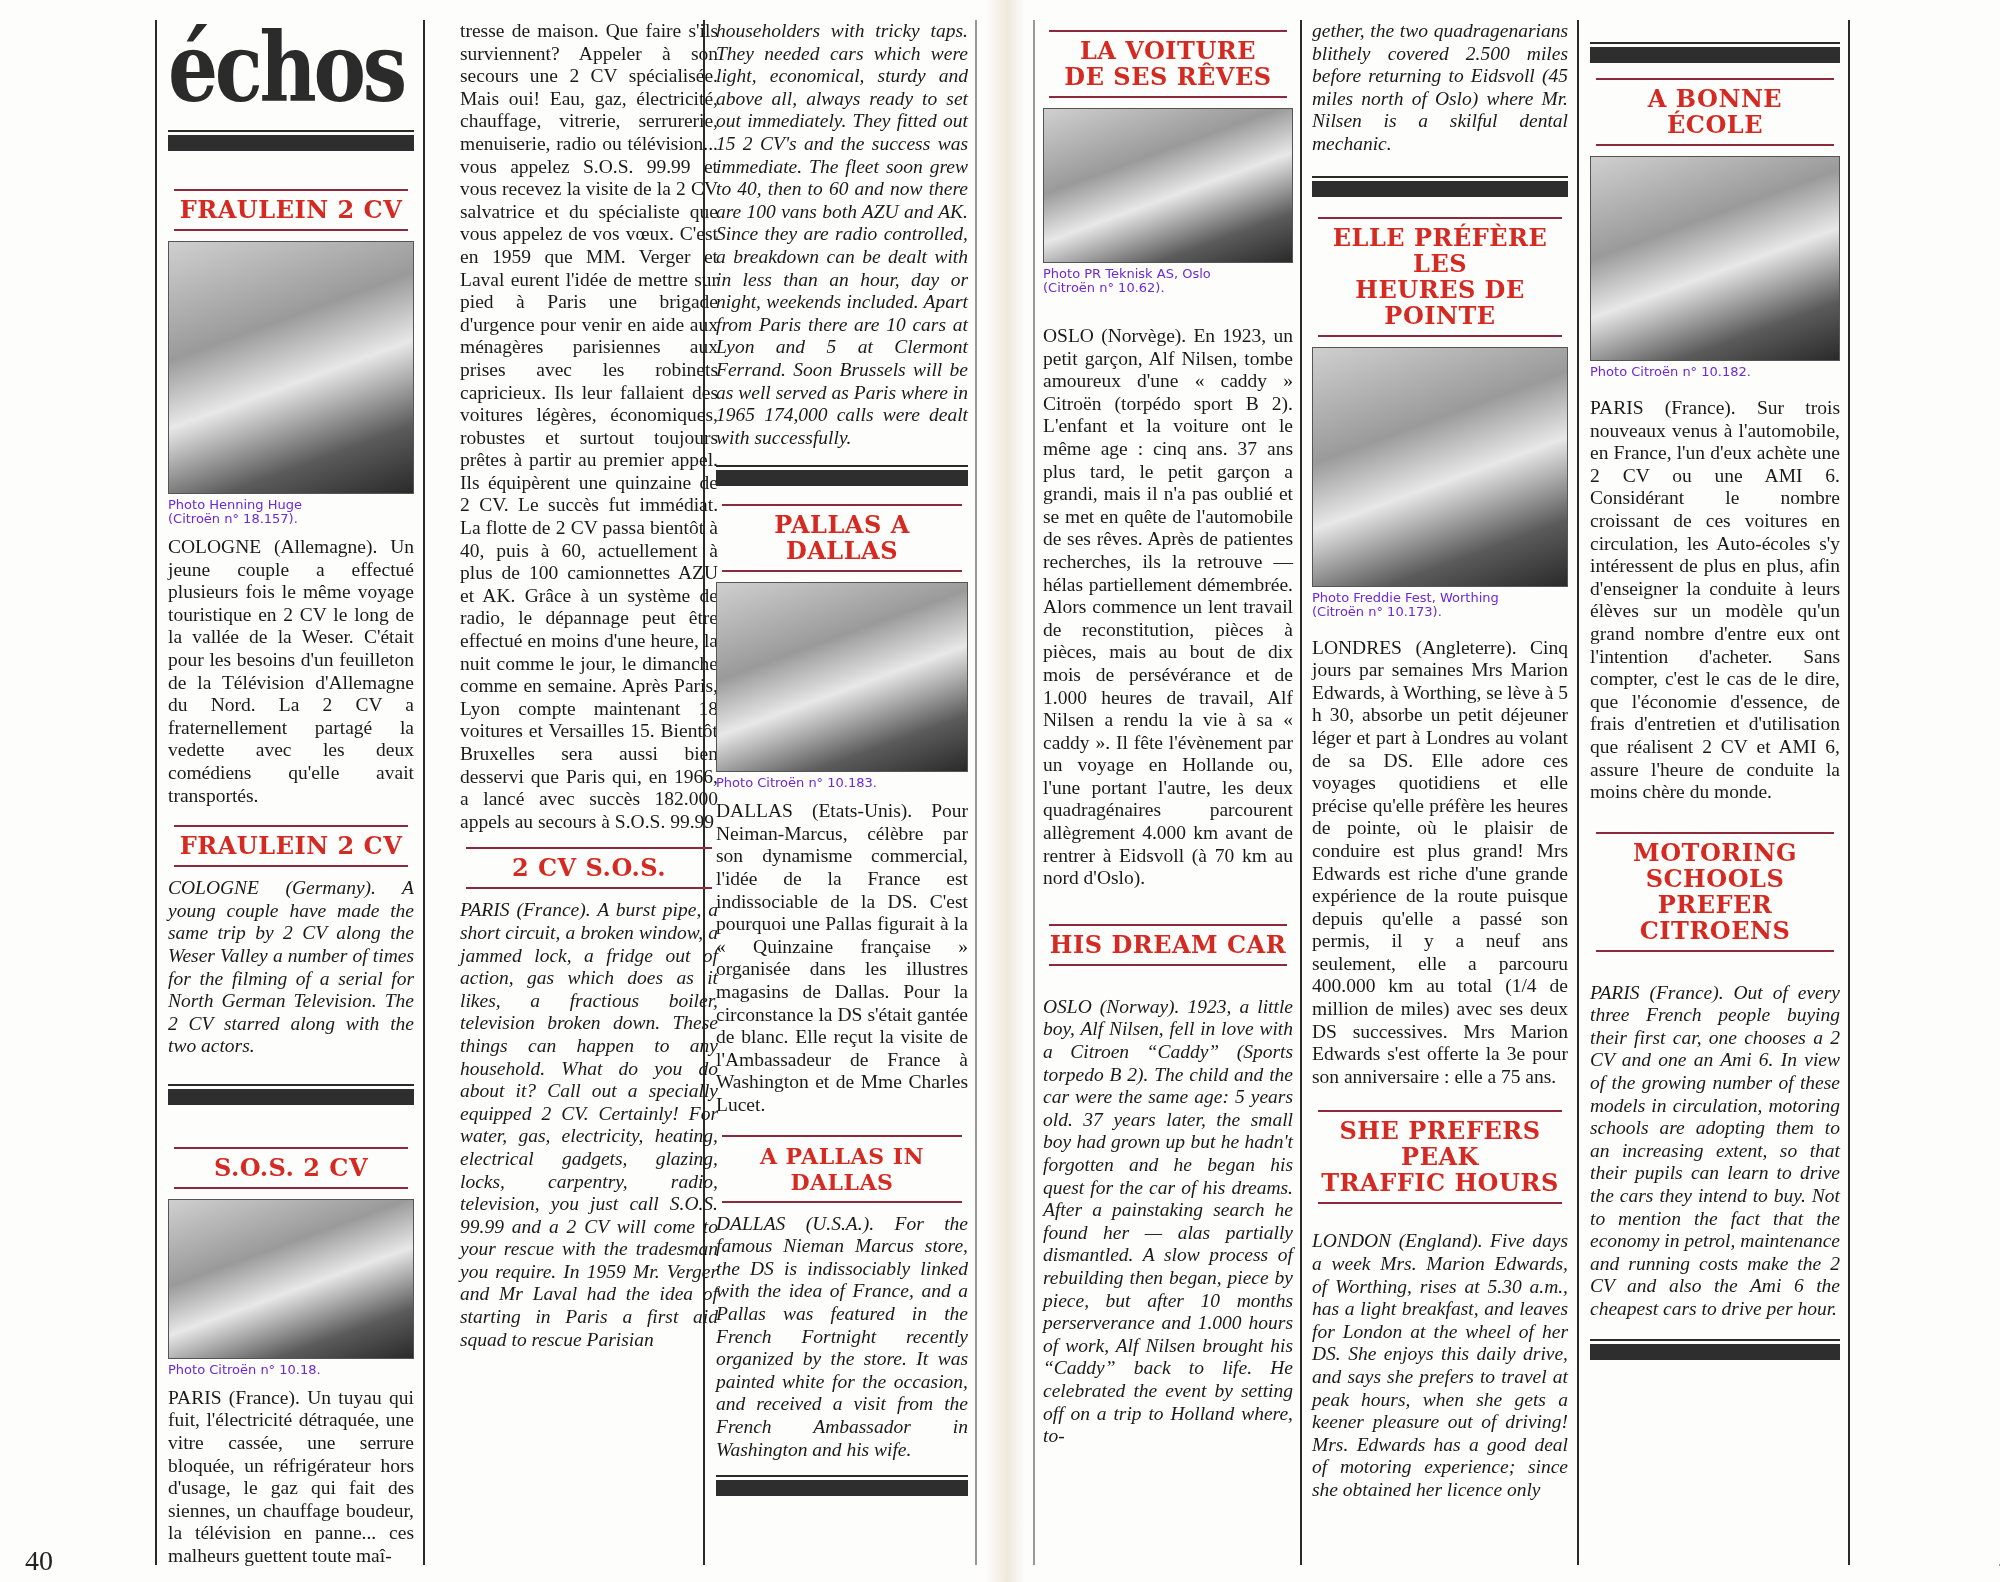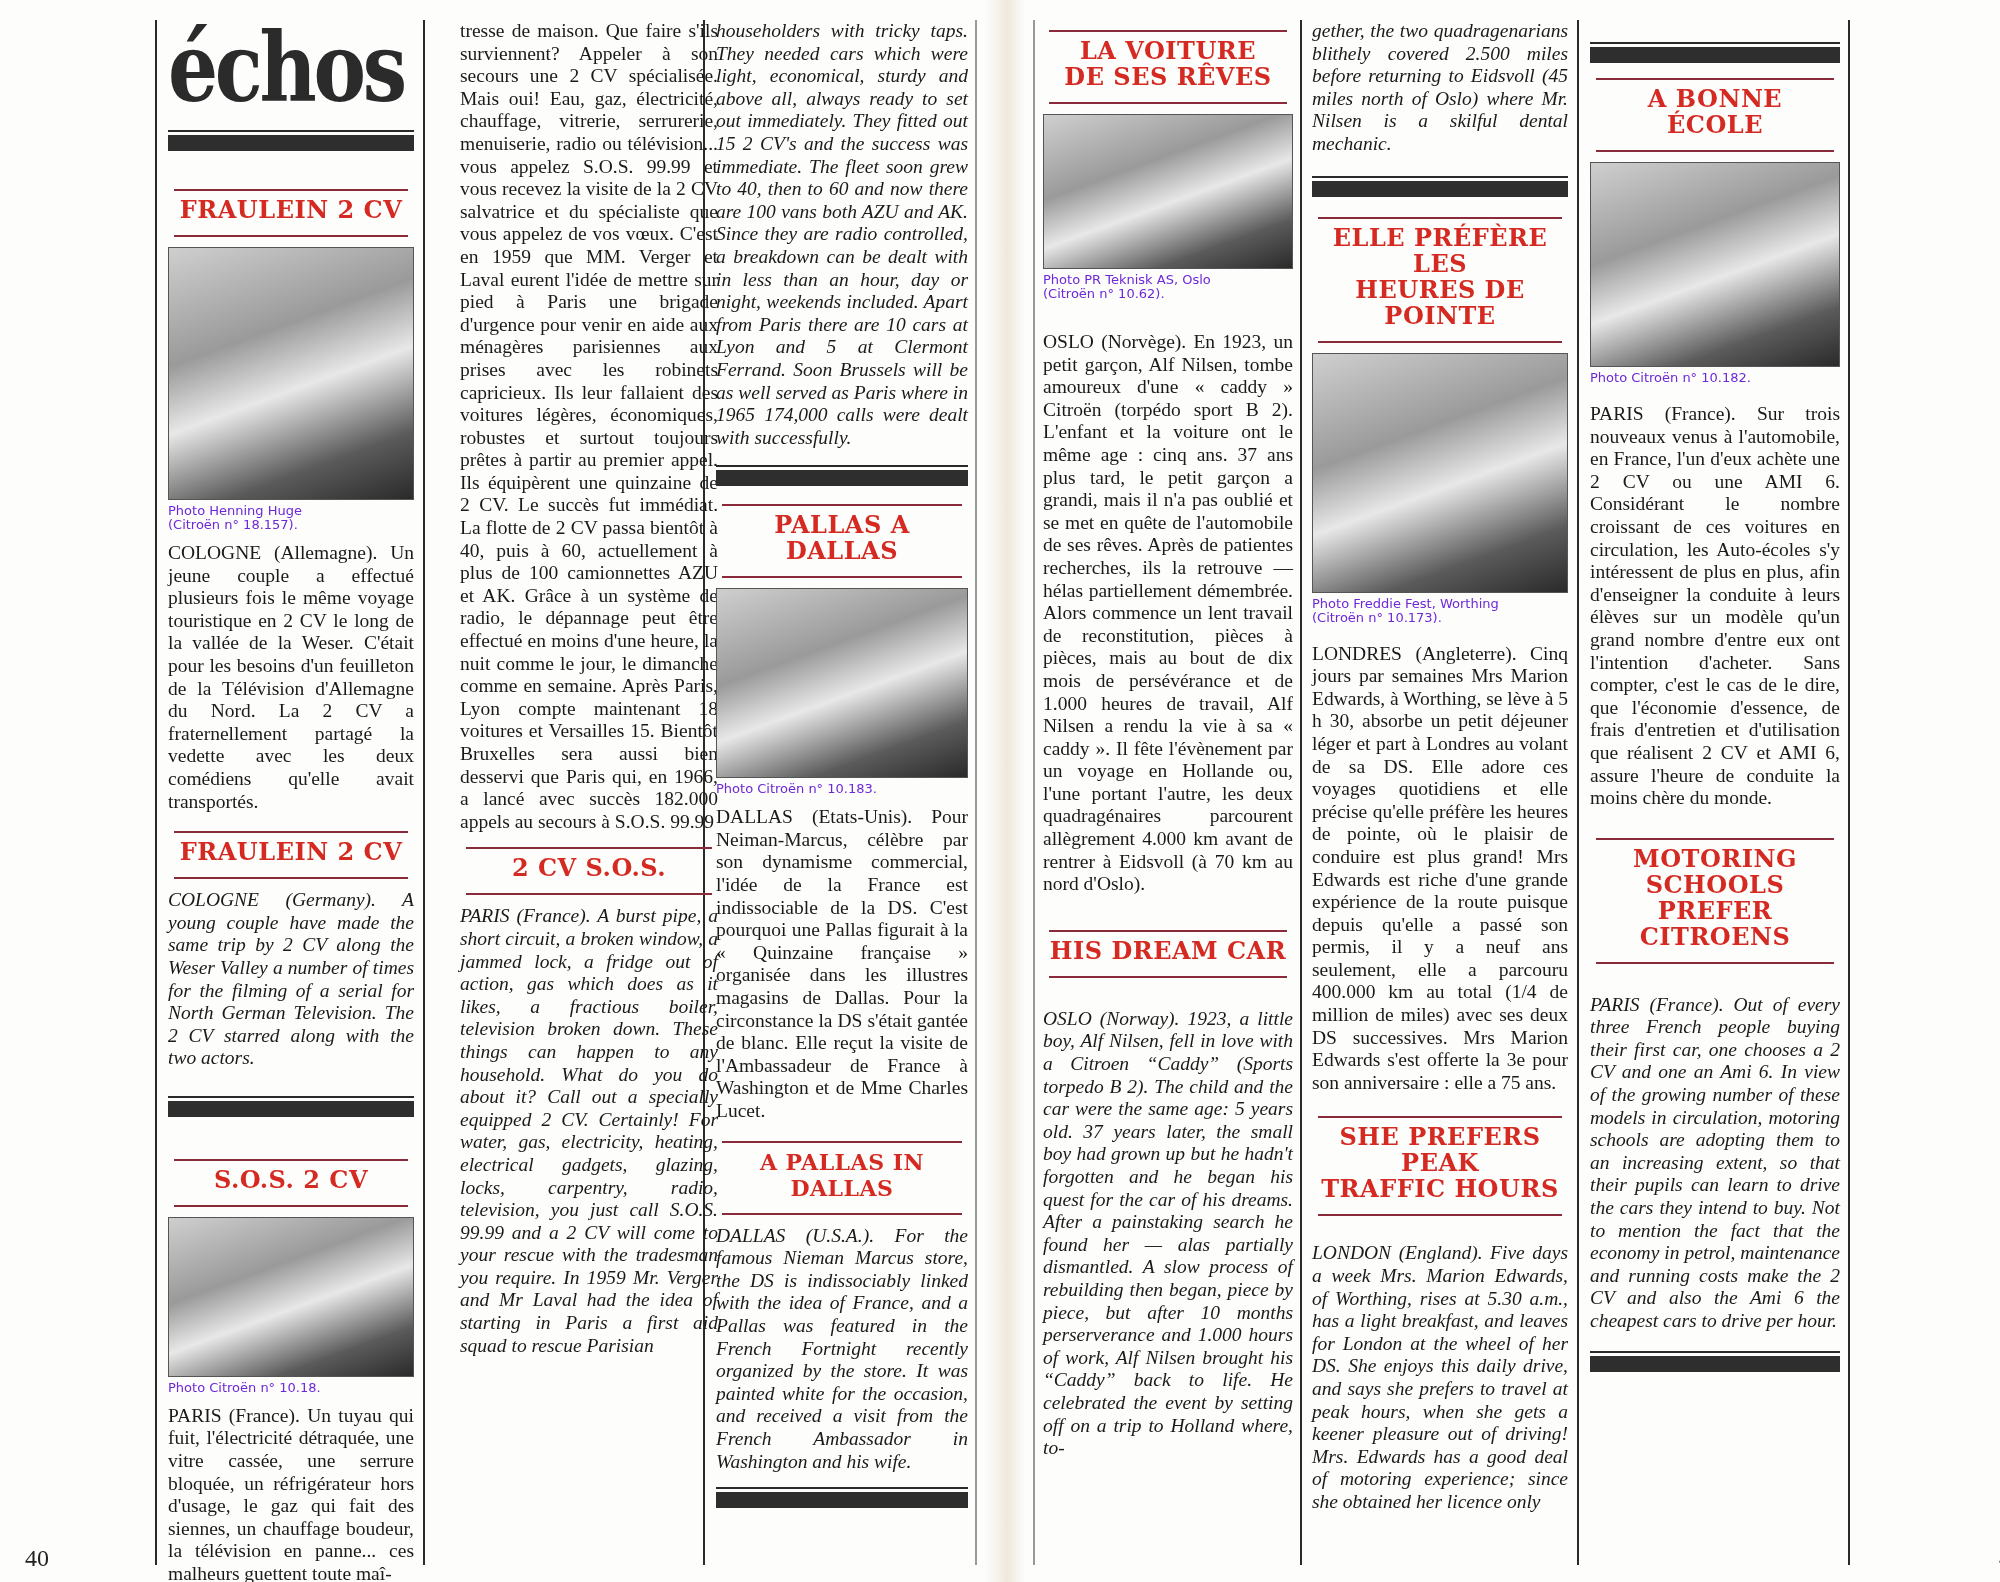--- a/index.html
+++ b/index.html
@@ -5,30 +5,30 @@
   html, body { margin:0; padding:0; background:#ffffff; }
   body { width:2000px; height:1582px; position:relative; overflow:hidden;
          font-family:"Liberation Serif", "DejaVu Serif", serif; color:#1a1a1a; }
   .page { position:absolute; top:0; height:1582px; }
   .page-left { left:0; width:1000px; background:#fdfdfc; }
   .page-right { left:1000px; width:1000px; background:#fdfdfc; }
   .gutter { position:absolute; left:985px; top:0; width:40px; height:1582px;
             background:linear-gradient(to right,#fdfdfc,#f4efe6 40%,#efe8dc 55%,#fdfdfc); }
   .col { position:absolute; top:20px; bottom:0; box-sizing:border-box; }
   .vrule { position:absolute; top:20px; width:2px; background:#2a2a2a; }
-  .page-num { position:absolute; top:1545px; font-size:24px; color:#222; }
+  .page-num { position:absolute; top:1545px; font-size:28px; color:#222; }
 
   .masthead { font-family:"DejaVu Serif", serif; font-weight:bold; font-size:96px;
               line-height:96px; letter-spacing:-4px; color:#2b2b2b; margin:0 0 10px 0;
               transform:scaleX(0.82); transform-origin:left; white-space:nowrap; }
   .thickbar { border-top:2px solid #2a2a2a; margin:14px 0 0 0; padding-top:3px; }
   .thickbar > div { height:16px; background:#2e2e2e; }
 
   .headline { border-top:2px solid #8a2a3a; border-bottom:2px solid #8a2a3a;
-              margin:18px 6px 10px 6px; padding:6px 0 12px 0; text-align:center;
+              margin:18px 6px 10px 6px; padding:6px 0 6px 0; text-align:center;
               font-family:"DejaVu Serif", serif; font-weight:bold; color:#d42a22;
               font-size:24px; line-height:26px; letter-spacing:0.5px; text-transform:uppercase; }
   .photo { width:100%; background:#777; position:relative; overflow:hidden;
            border:1px solid #555; box-sizing:border-box; }
   .photo .ph-inner { position:absolute; inset:0;
            background:linear-gradient(160deg,#cfcfcf 0%,#9a9a9a 35%,#e8e8e8 55%,#5b5b5b 80%,#2a2a2a 100%); }
   .caption { font-family:"DejaVu Sans", sans-serif; font-size:13px; line-height:14px;
              color:#6d28d9; margin:4px 0 10px 0; white-space:pre-line; }
   .body { font-size:19.5px; line-height:22.6px; text-align:justify; margin:0; hyphens:auto; }
   .body.it { font-style:italic; }

